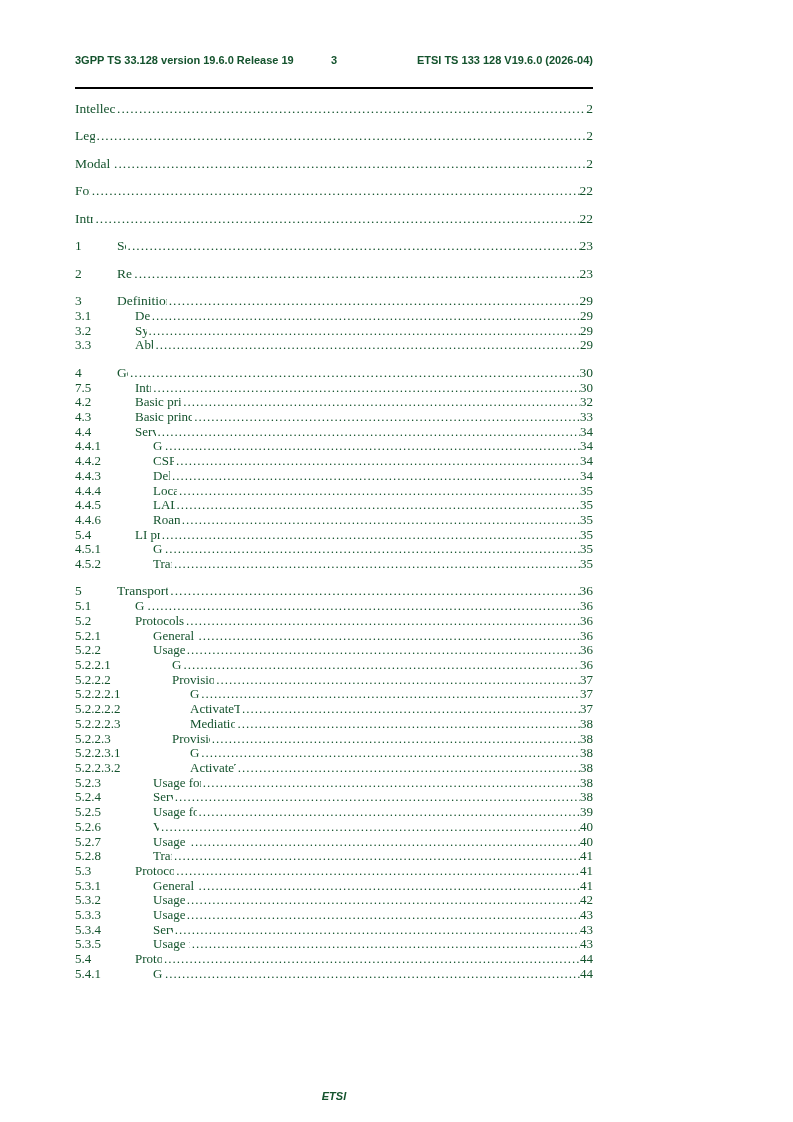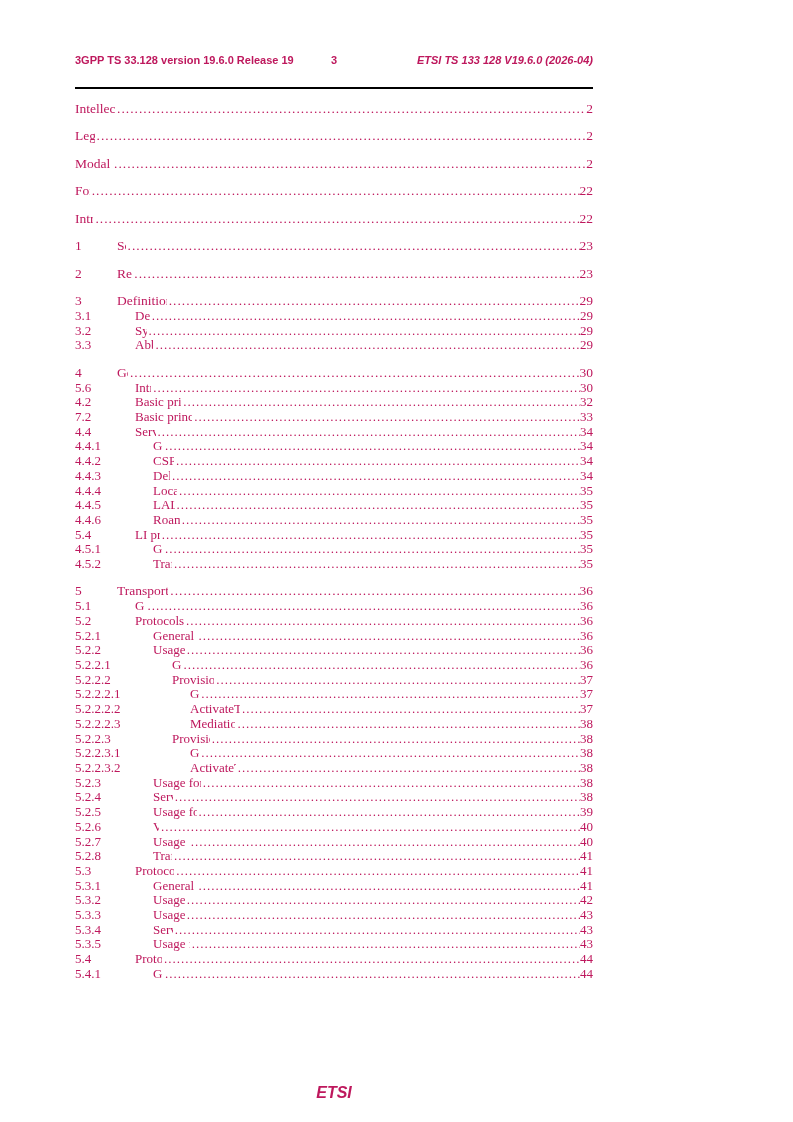--- a/index.html
+++ b/index.html
@@ -7,34 +7,34 @@
     padding: 0;
     background: #ffffff;
   }
   .page {
     position: relative;
     width: 668px;
     height: 1122px;
     background: #ffffff;
     box-sizing: border-box;
     padding: 54px 75px 0 75px;
-    color: #be185d;
+    color: #14532d;
     overflow: hidden;
   }
   .doc-header {
     display: flex;
     align-items: baseline;
     font-family: "Liberation Sans", sans-serif;
     font-weight: bold;
     font-size: 11px;
     line-height: 13px;
   }
   .doc-header .h-left  { flex: 1 1 0; text-align: left;  white-space: nowrap; }
   .doc-header .h-mid   { flex: 0 0 auto; text-align: center; }
-  .doc-header .h-right { flex: 1 1 0; text-align: right; white-space: nowrap; font-style: italic; }
+  .doc-header .h-right { flex: 1 1 0; text-align: right; white-space: nowrap; }
   .header-rule {
     height: 2px;
     background: #000000;
     margin-top: 20px;
   }
   .doc-title {
     font-family: "Liberation Sans", sans-serif;
     font-size: 23px;
     font-weight: 400;
     margin: 9px 0 0 0;
@@ -87,21 +87,21 @@
   .toc-row.lvl5 .toc-num { width: 115px; }
   .doc-footer {
     position: absolute;
     left: 0;
     right: 0;
     bottom: 20px;
     text-align: center;
     font-family: "Liberation Sans", sans-serif;
     font-weight: bold;
     font-style: italic;
-    font-size: 16px;
+    font-size: 11px;
   }
 </style>
 </head>
 <body>
 
 <div class="page">
 
   <div class="doc-header">
     <span class="h-left">3GPP TS 33.128 version 19.6.0 Release 19</span>
     <span class="h-mid">3</span>
@@ -178,33 +178,33 @@
     <span class="toc-leader"></span>
     <span class="toc-page">29</span>
   </div>
       <div class="toc-row lvl1">
     <span class="toc-num">4</span>
     <span class="toc-title">General</span>
     <span class="toc-leader"></span>
     <span class="toc-page">30</span>
   </div>
       <div class="toc-row lvl2">
-    <span class="toc-num">5.6</span>
+    <span class="toc-num">7.5</span>
     <span class="toc-title">Introduction</span>
     <span class="toc-leader"></span>
     <span class="toc-page">30</span>
   </div>
       <div class="toc-row lvl2">
     <span class="toc-num">4.2</span>
     <span class="toc-title">Basic principles for internal interfaces</span>
     <span class="toc-leader"></span>
     <span class="toc-page">32</span>
   </div>
       <div class="toc-row lvl2">
-    <span class="toc-num">7.2</span>
+    <span class="toc-num">4.3</span>
     <span class="toc-title">Basic principles for external handover interfaces</span>
     <span class="toc-leader"></span>
     <span class="toc-page">33</span>
   </div>
       <div class="toc-row lvl2">
     <span class="toc-num">4.4</span>
     <span class="toc-title">Service scoping</span>
     <span class="toc-leader"></span>
     <span class="toc-page">34</span>
   </div>

